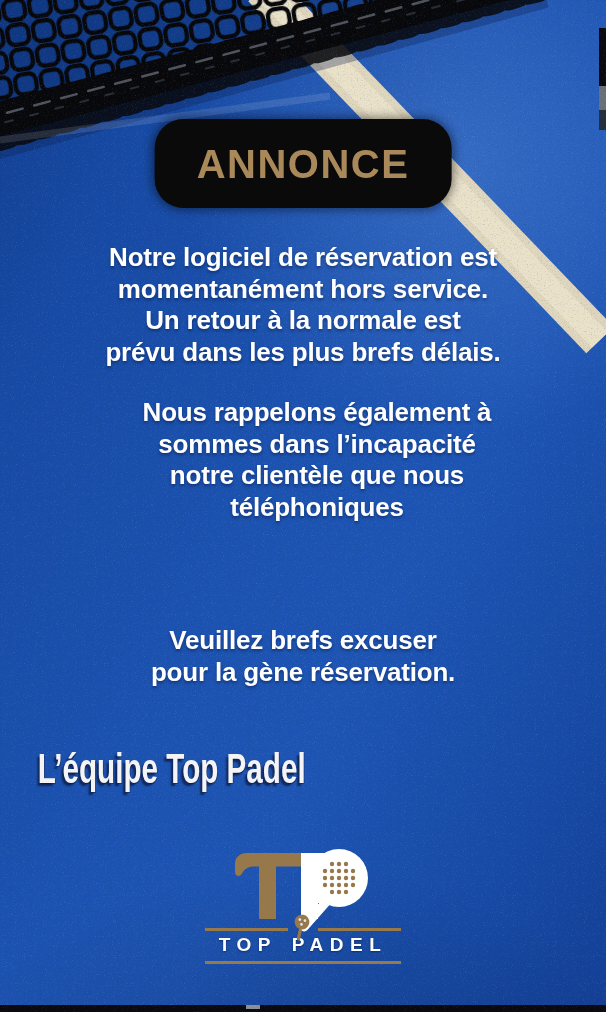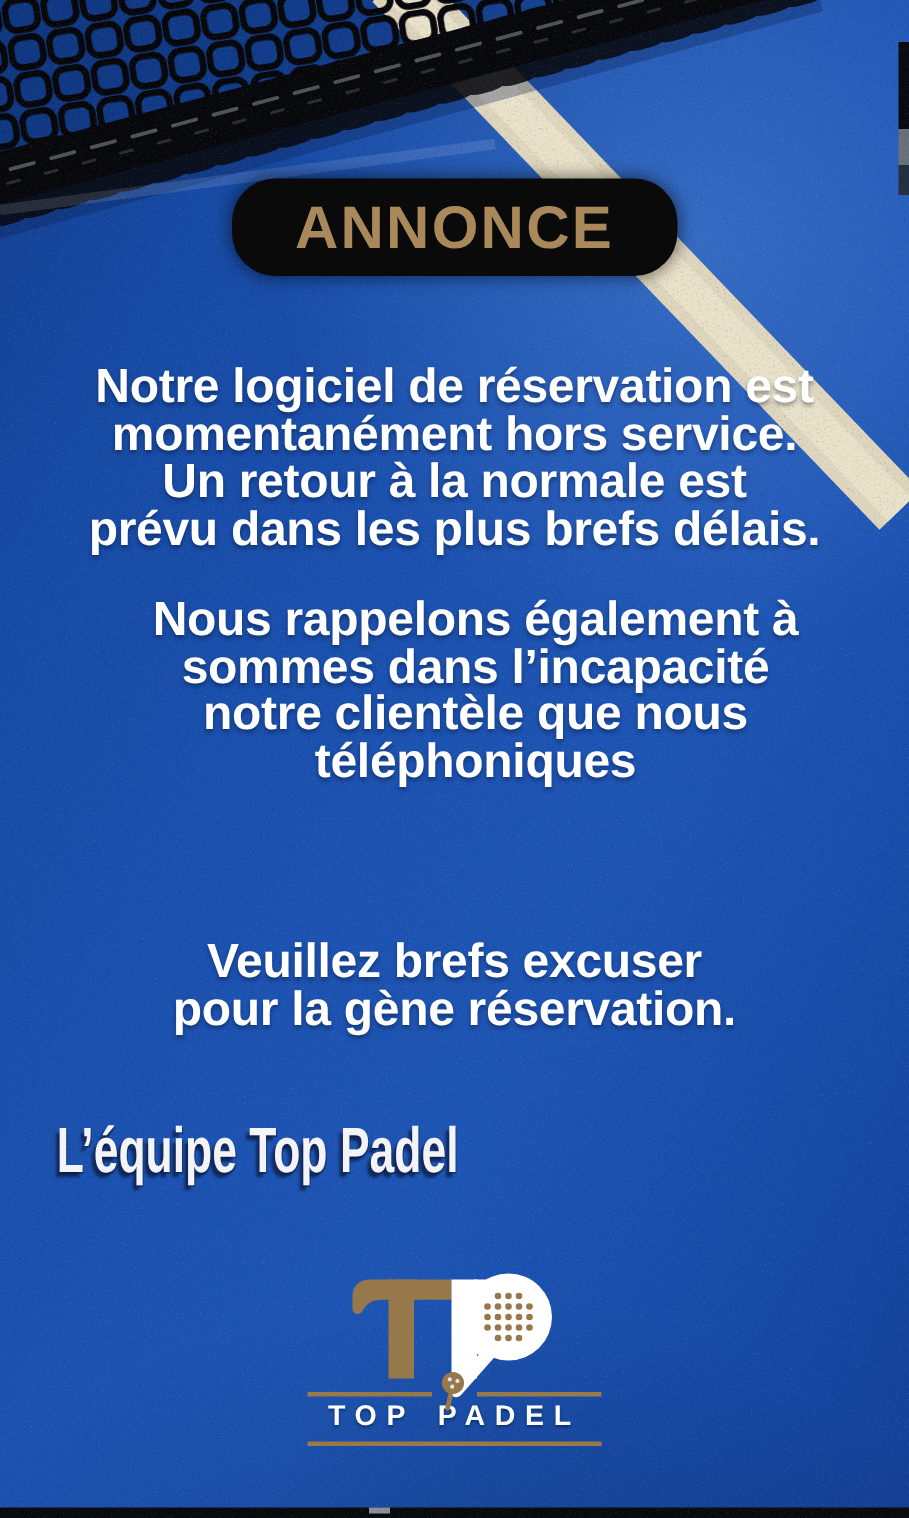--- a/index.html
+++ b/index.html
@@ -12,32 +12,32 @@
       radial-gradient(120% 60% at 50% 118%, rgba(6,14,45,0.30), rgba(6,14,45,0) 55%),
       linear-gradient(118deg,#123d8e 0%,#174aa4 18%,#1c52b0 45%,#1e55b4 62%,#174aa5 85%,#143f96 100%);
   }
   .scene,.noise{position:absolute;inset:0;display:block;}
   .noise{pointer-events:none;z-index:2;}
   .overlay{position:absolute;left:0;width:100%;z-index:3;}
 
   
   .badge{
     position:absolute;top:119px;left:50%;transform:translateX(-50%);
-    height:57px;padding:4px 42px;border-radius:29px;background:#0a0a0b;
+    height:57px;padding:16px 42px;border-radius:29px;background:#0a0a0b;
     display:flex;align-items:center;justify-content:center;
     box-shadow:0 0 10px 2px rgba(0,0,0,0.45);z-index:3;
   }
   .badge span{
     color:#a9895a;font-size:40px;font-weight:700;letter-spacing:1.5px;line-height:1;
   }
 
   
   .para{
     text-align:center;color:#ffffff;font-weight:700;
-    font-size:32px;line-height:31.5px;letter-spacing:-0.2px;
+    font-size:26px;line-height:31.5px;letter-spacing:-0.2px;
     text-shadow:0 2px 3px rgba(4,10,32,0.40);
   }
   .p1{top:242px;} .p2{top:397px;margin-left:14px;} .p3{top:625px;}
   .para .line{display:block;}
 
   
   .signature{top:746px;text-align:left;}
   .signature span{
     display:inline-block;color:#f4f4f6;font-weight:700;font-size:38px;line-height:44px;
     transform:scale(0.78,1.12);transform-origin:center;

